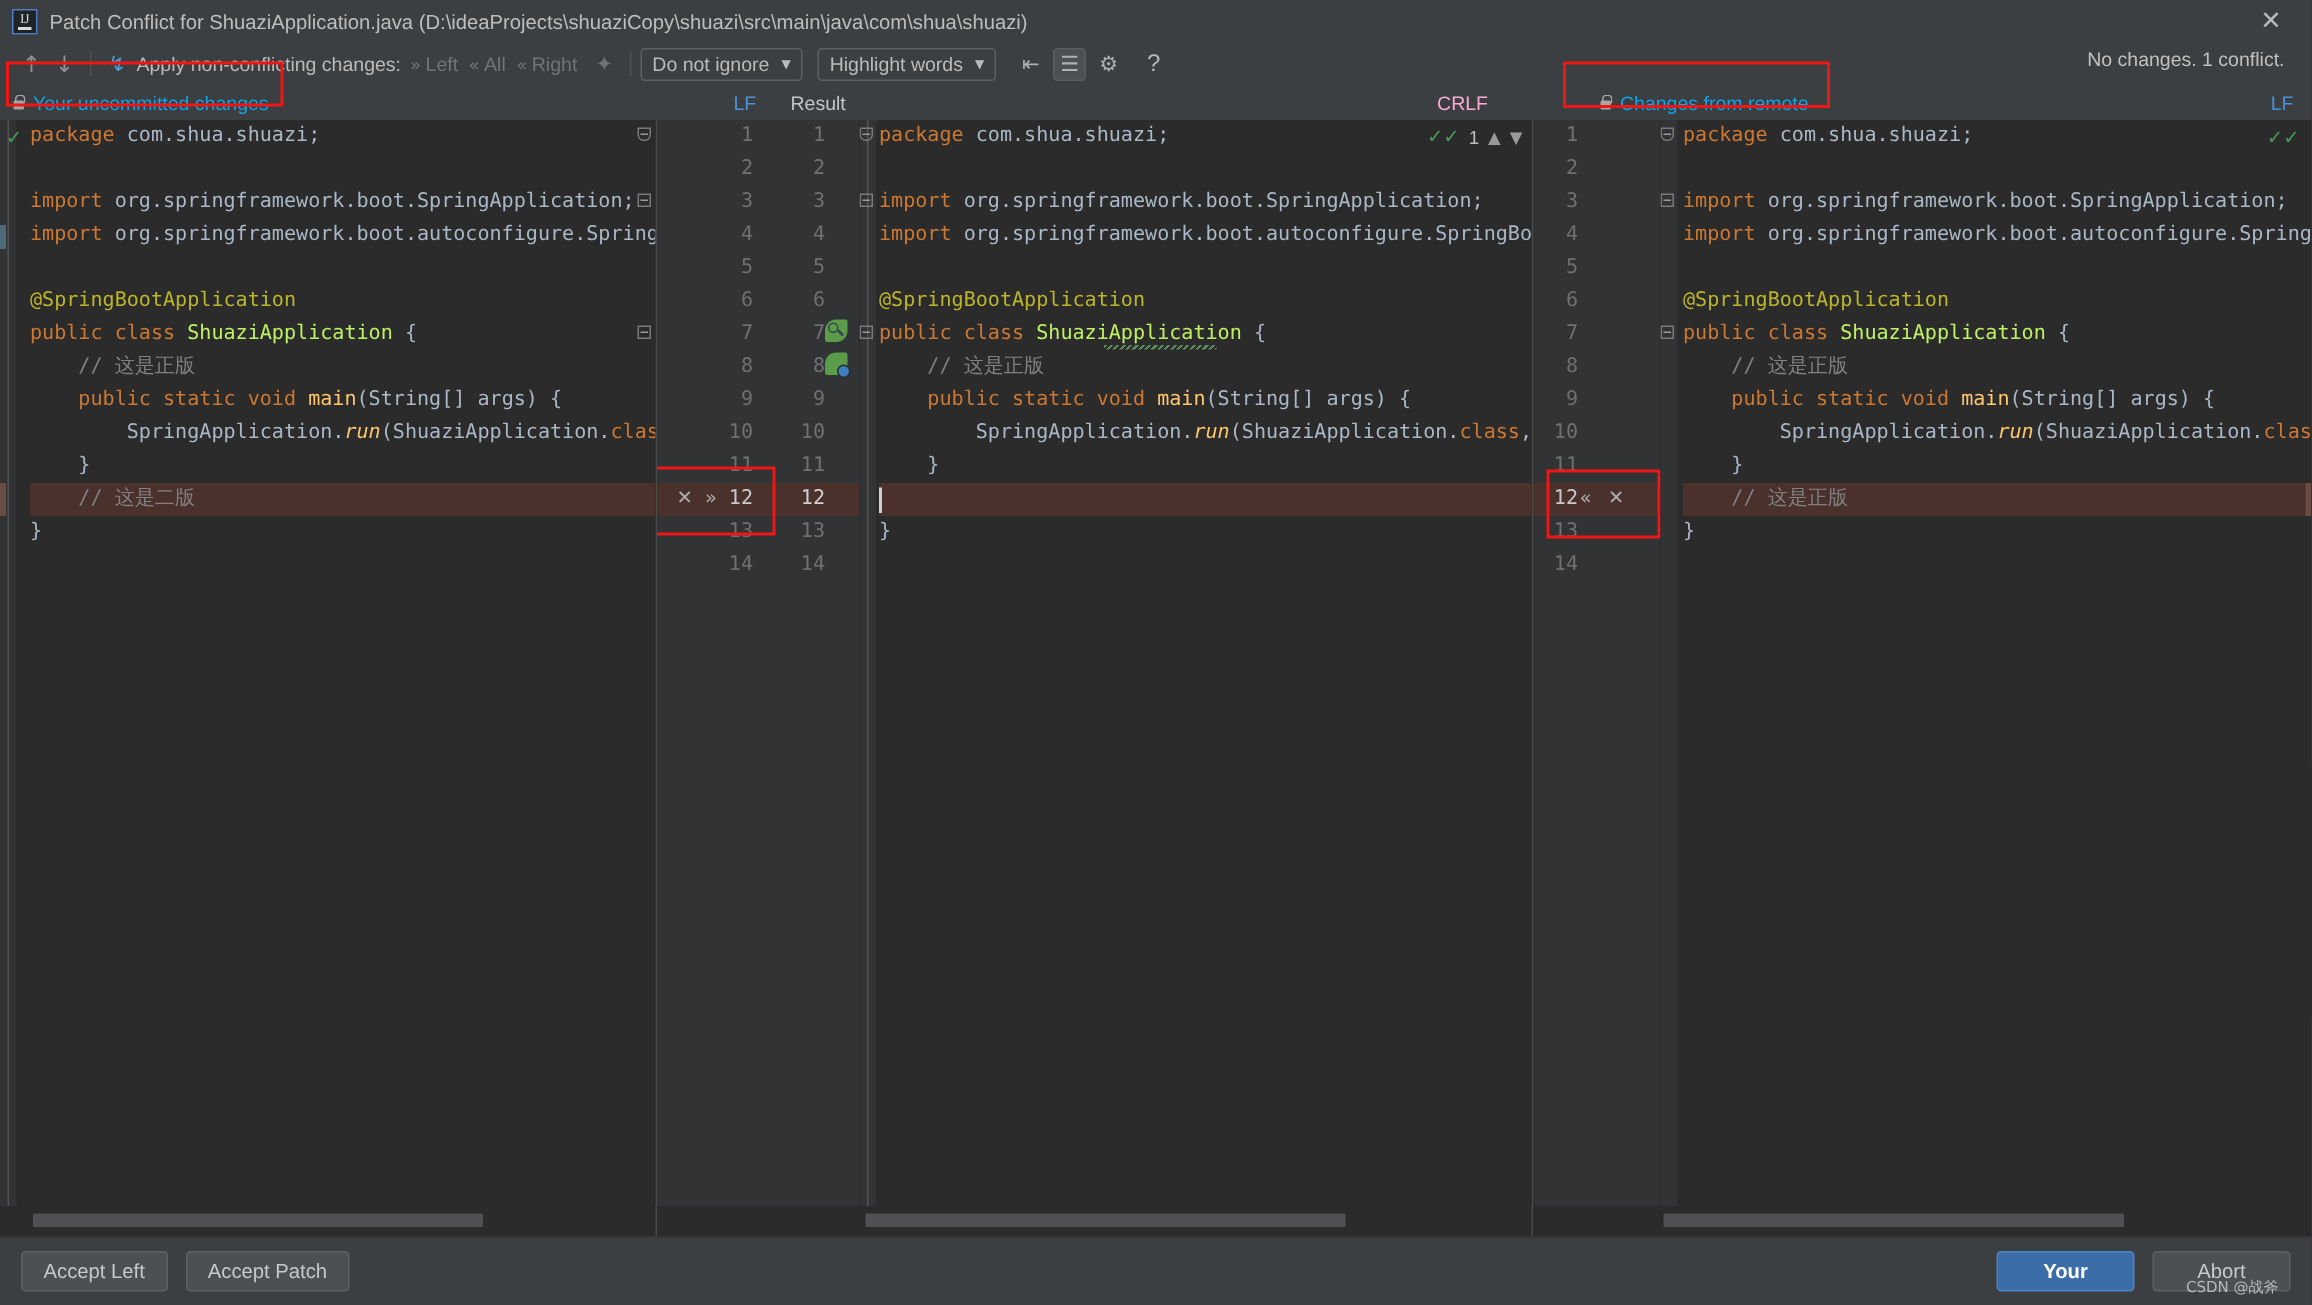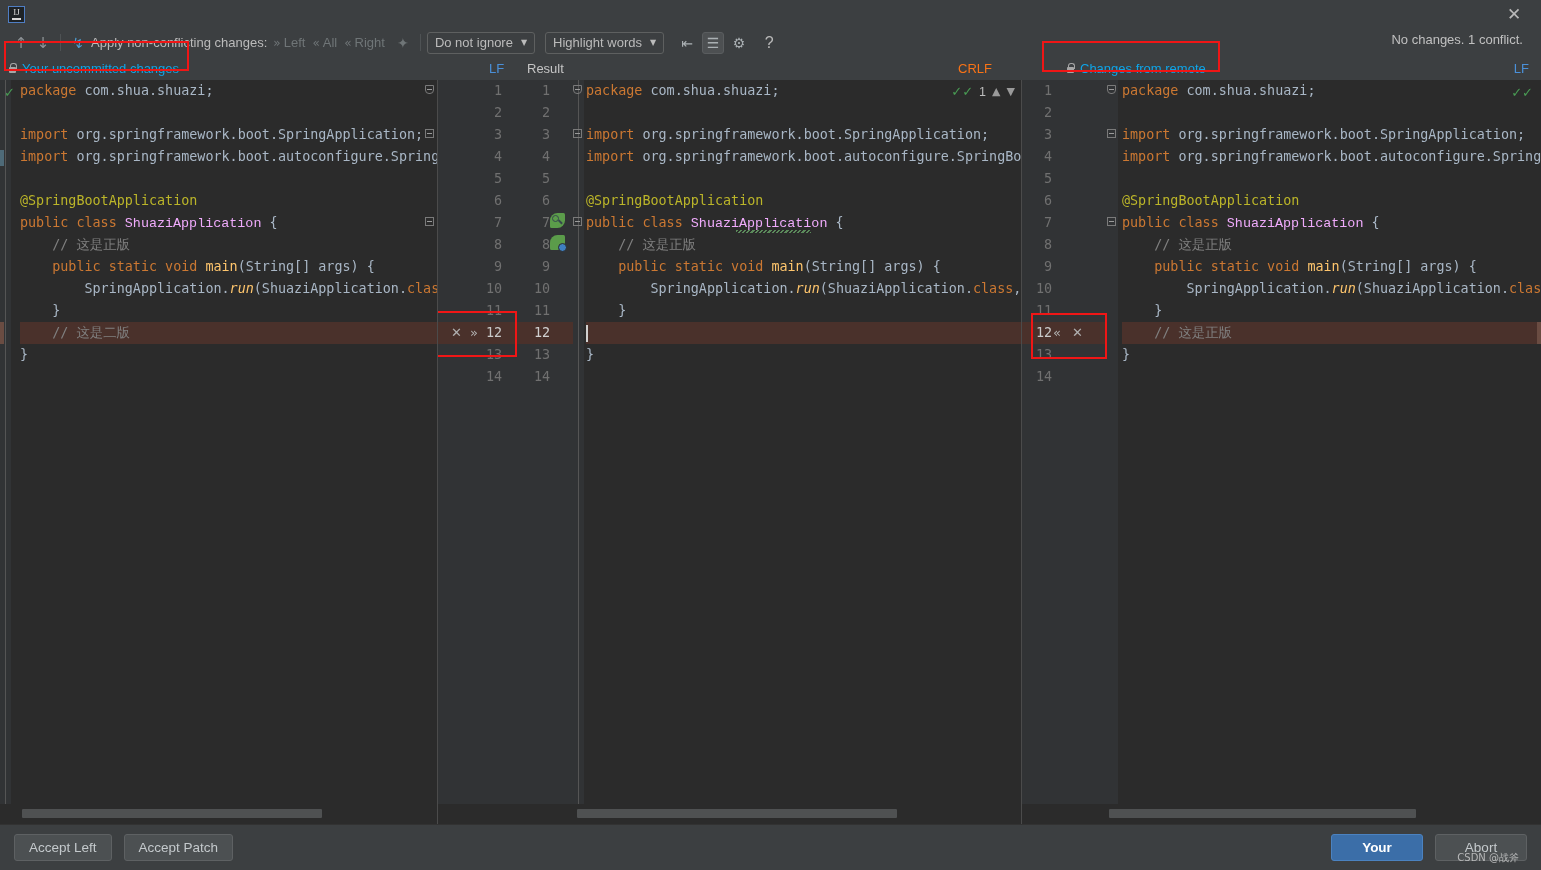--- a/index.html
+++ b/index.html
@@ -117,21 +117,21 @@
     content: ""; position: absolute; left: 1px; top: 4px; width: 7px; height: 6px;
     background: #a6a6a6; border-radius: 1px;
   }
   .lock-icon::after {
     content: ""; position: absolute; left: 2px; top: 0; width: 5px; height: 5px;
     border: 1.4px solid #a6a6a6; border-bottom: none;
     border-radius: 3px 3px 0 0;
   }
   .ph-title { color: #0ea5e9; font-size: 13px; white-space: nowrap; }
   .lf-label   { color: #4a90d9; font-size: 13px; }
-  .crlf-label { color: #f97316; font-size: 13px; }
+  .crlf-label { color: #f9a8d4; font-size: 13px; }
   .result-label { color: #c5c5c5; font-size: 13px; }
 
   
   .redbox {
     position: absolute; border: 2.5px solid #f01616;
     pointer-events: none; z-index: 40;
   }
 
   
   .editors {
@@ -153,21 +153,21 @@
     font-family: "DejaVu Sans Mono", monospace;
     font-size: 13.4px; line-height: 22px;
     white-space: pre;
     color: #a9b7c6;
   }
   .line { height: 22px; position: relative; }
   .line.hl { background: #4a312b; }
   .k   { color: #cc7832; }  
   .ann { color: #bbb529; }  
   .cm  { color: #808080; }  
-  .cls { color: #f0abfc; font-family: Liberation Mono, monospace; }
+  .cls { color: #bef264; }
   .mth { color: #ffc66d; }
   .mthi{ color: #ffc66d; font-style: italic; }
   .pn  { color: #a9b7c6; }
 
   .codewrap { position: absolute; top: 0; bottom: 0; left: 0; right: 0; overflow: hidden; }
 
   
   .foldcol {
     position: absolute; top: 0; bottom: 0; width: 11px;
     background: #313335;
@@ -292,20 +292,21 @@
     pointer-events: none;
   }
 </style>
 </head>
 <body>
 
 <div class="window">
 
   <div class="titlebar">
     <div class="ij-icon"></div>
+    <div class="title-text">Patch Conflict for ShuaziApplication.java (D:\ideaProjects\shuaziCopy\shuazi\src\main\java\com\shua\shuazi)</div>
     <div class="win-close">✕</div>
   </div>
 
   <div class="toolbar">
     <div class="tb-icon arrow">↑</div>
     <div class="tb-icon arrow">↓</div>
     <div class="tb-sep"></div>
     <div class="tb-icon blue">↯</div>
     <div class="tb-label">Apply non-conflicting changes:</div>
     <div class="tb-apply-link">

